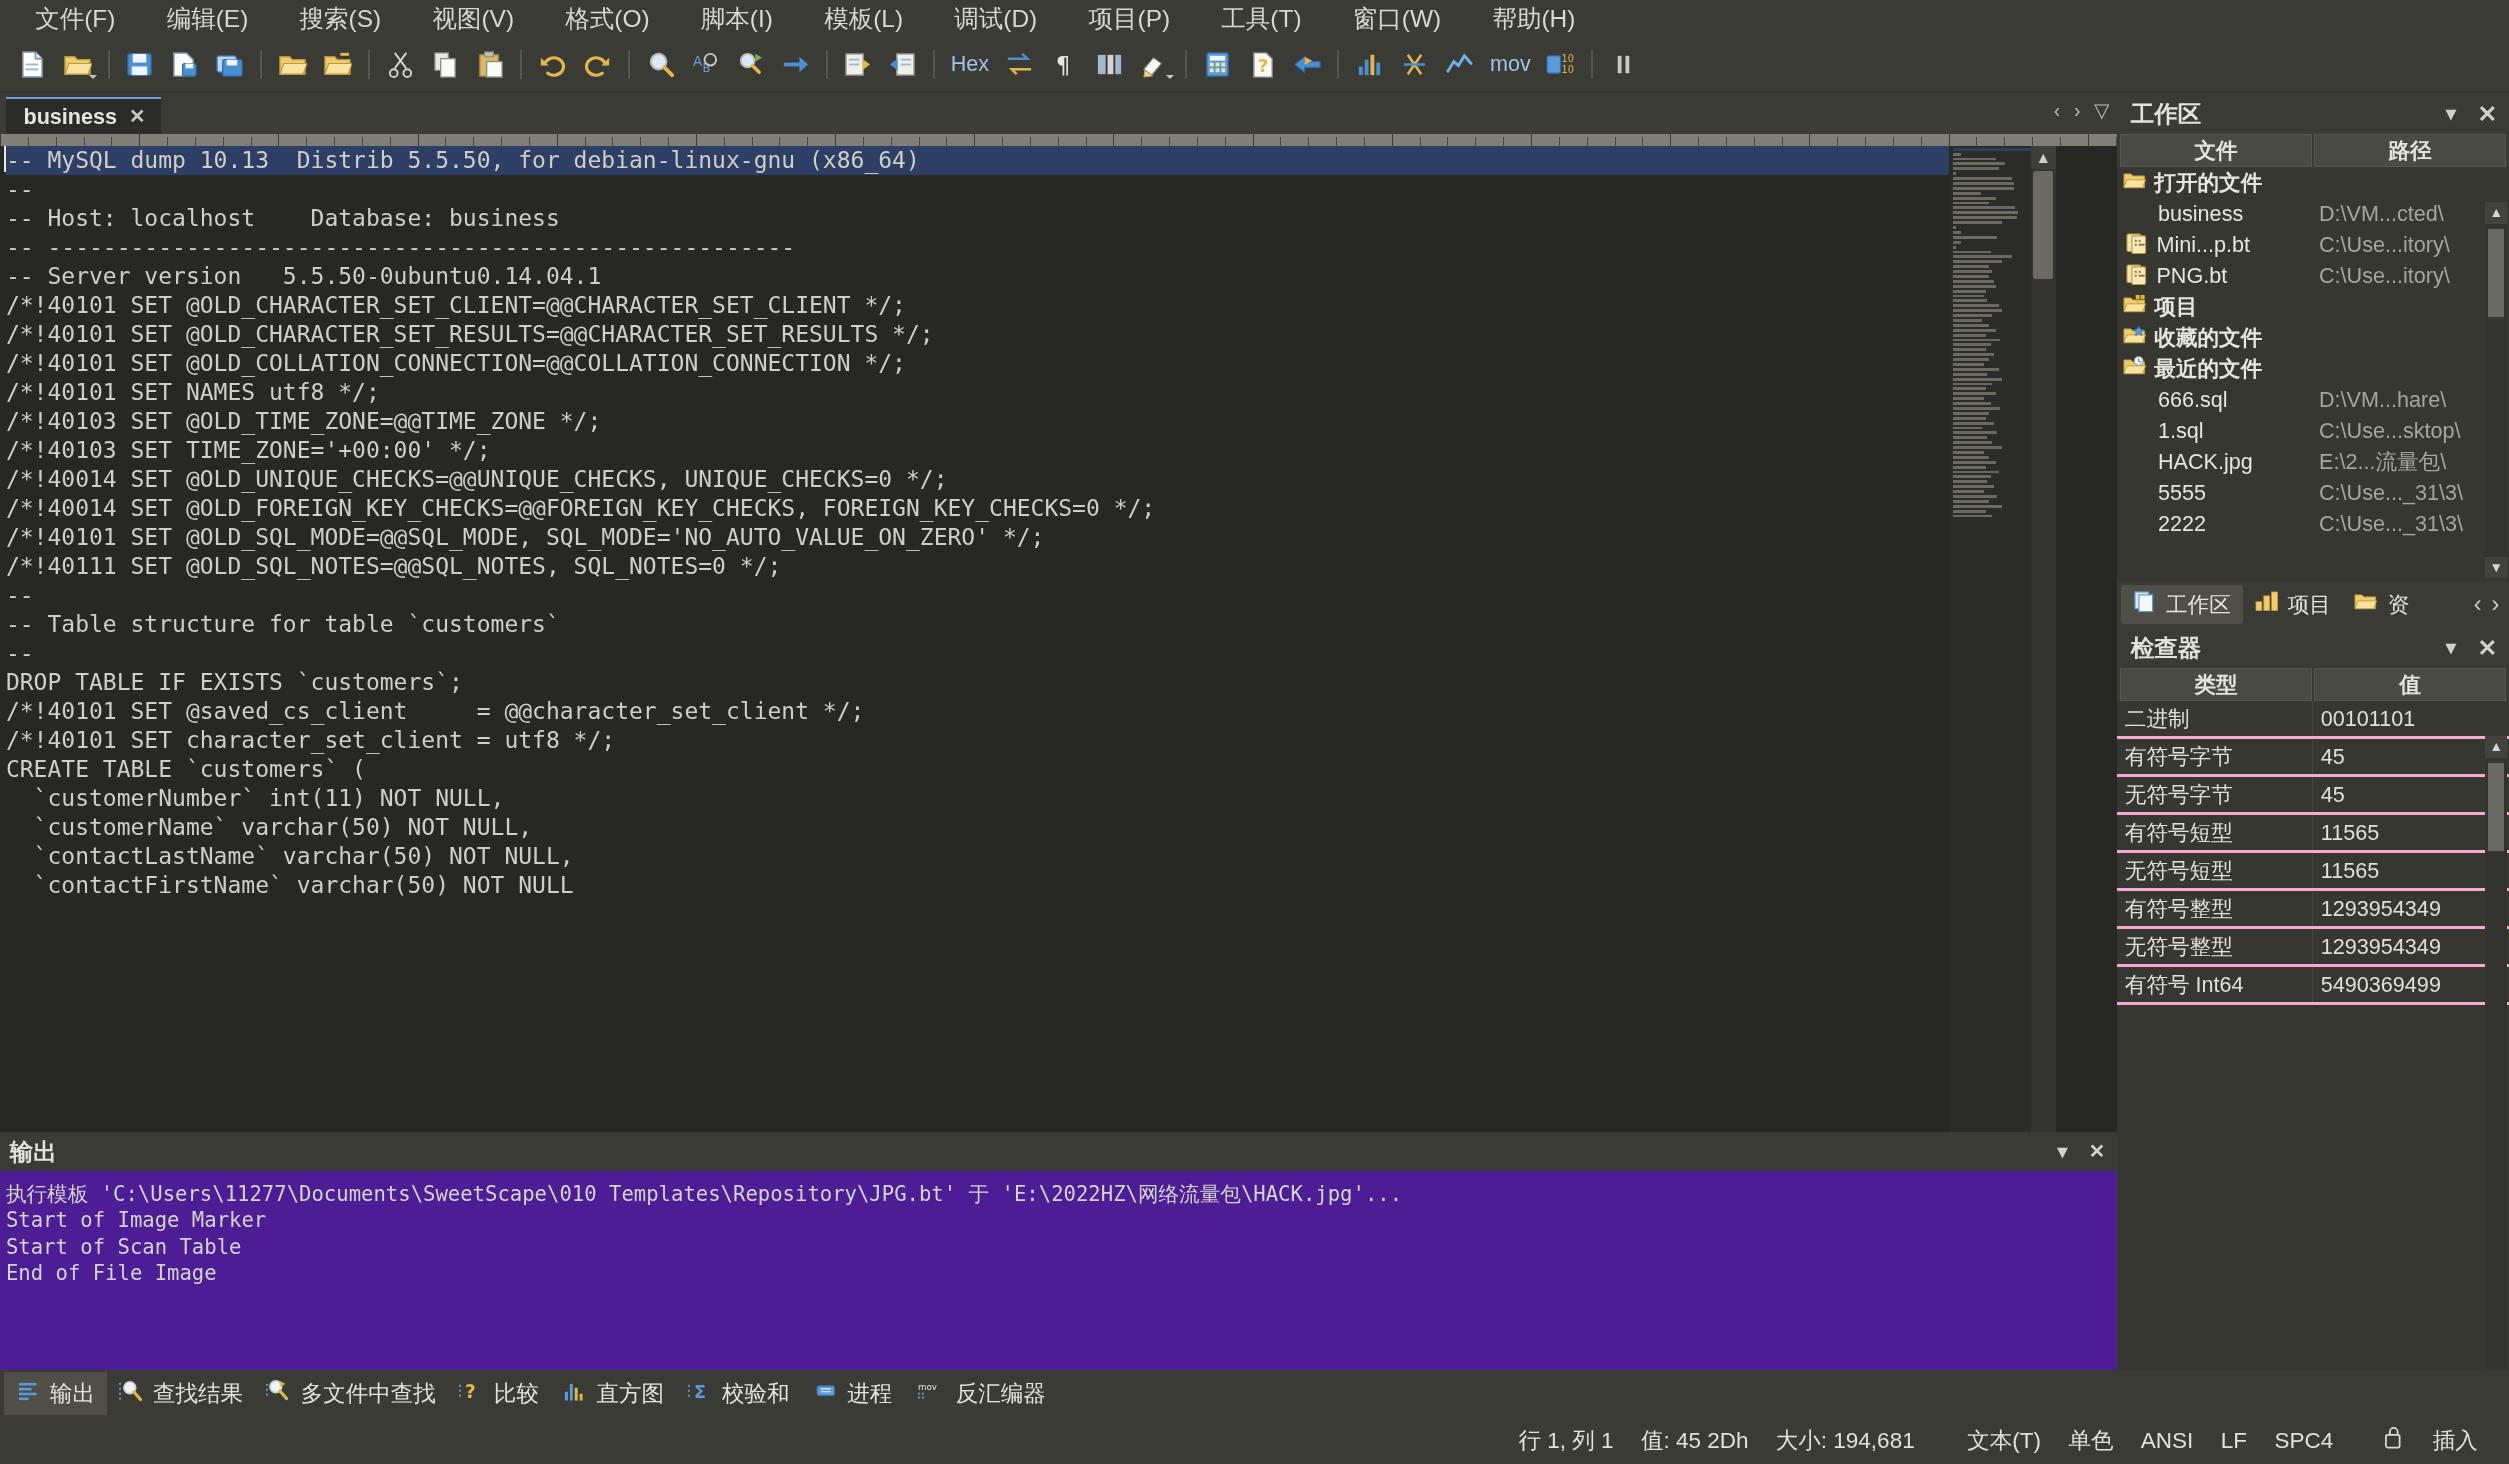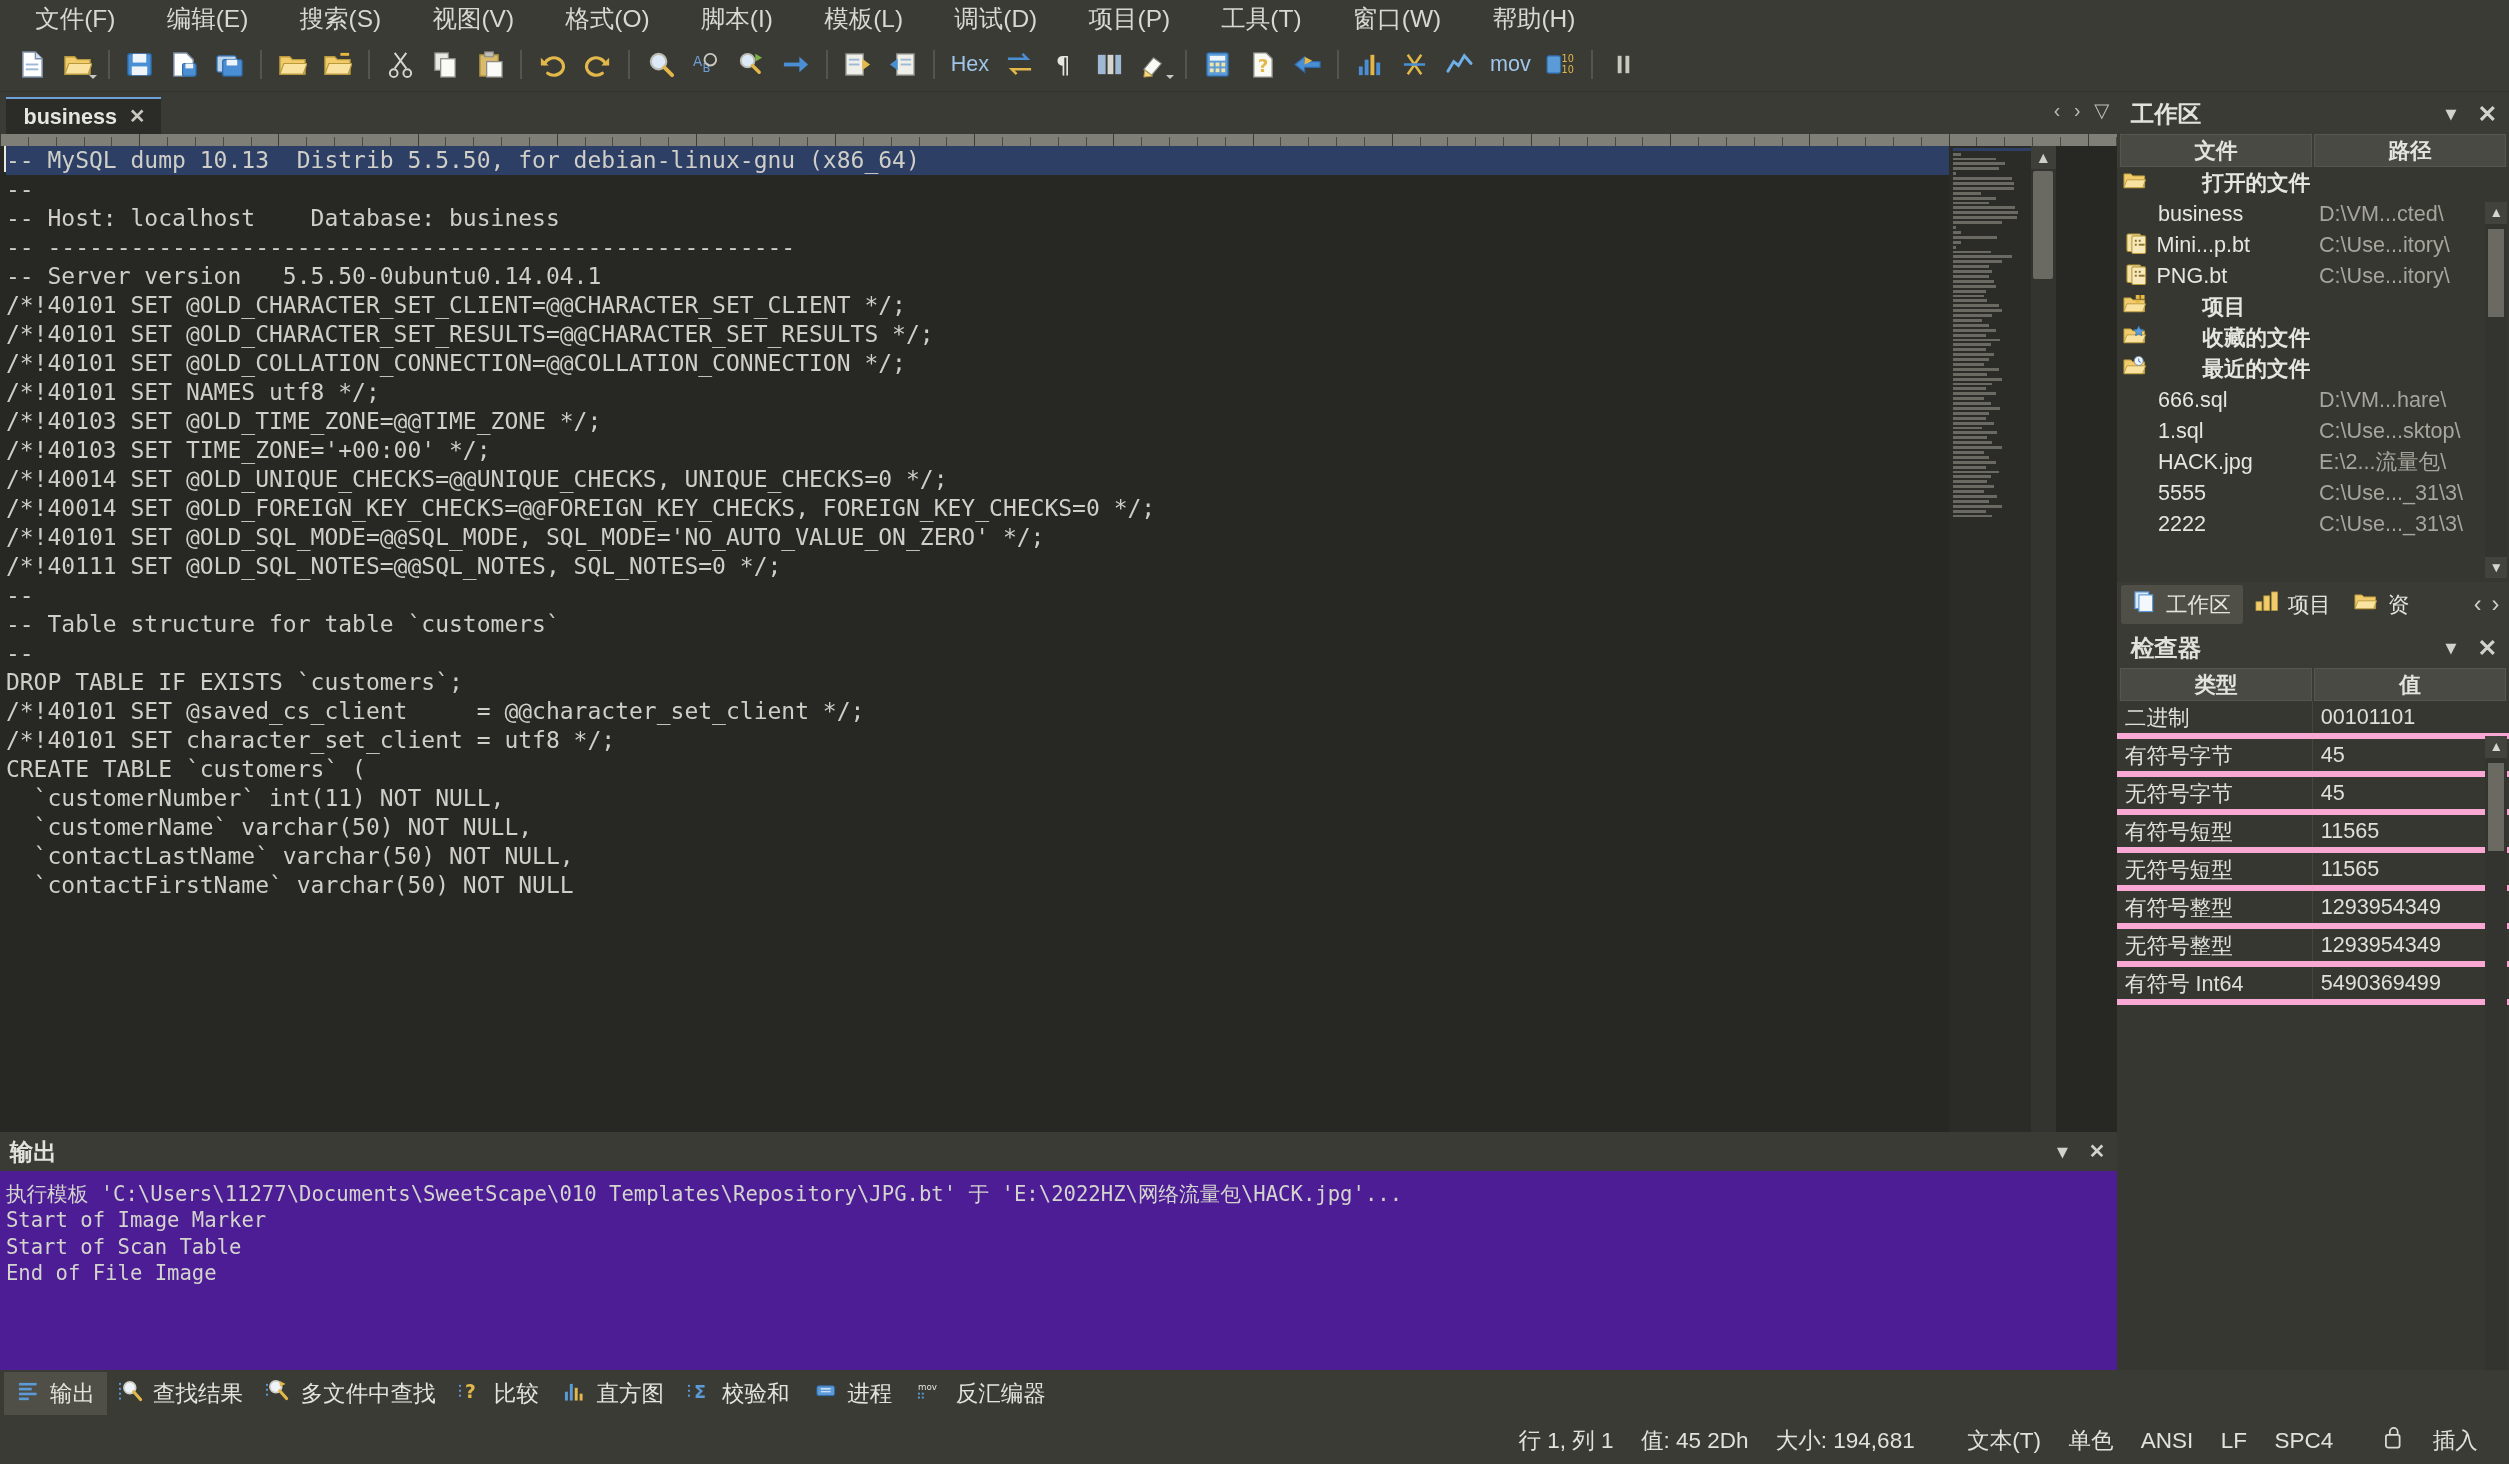--- a/index.html
+++ b/index.html
@@ -129,25 +129,25 @@
   .gridhdr { display:flex; height:33px; background:#3b3b36; padding:0 2px; }
   .gridhdr div {
     flex:1; background:#4a4a44; margin:0 1px; color:#e4e4de; font-size:21.6px;
     display:flex; align-items:center; justify-content:center; font-weight:bold;
     border:1px solid #56564f;
   }
   .gridbody { flex:1; background:#373732; overflow:hidden; position:relative; }
 
   .wsrow { display:flex; align-items:center; height:31px; padding-left:5.9px; gap:5.9px; }
   .wsrow .nm { color:#e6e6e0; font-size:21.6px; white-space:nowrap; }
-  .wsrow .nm.b { font-weight:bold;margin-left:48px; }
+  .wsrow .nm.b { font-weight:bold; }
   .wsrow .pt { position:absolute; left:202px; color:#a6a69e; font-size:21.6px; white-space:nowrap;}
   .wsrow.ind { padding-left:41px; }
 
-  .insrow { display:flex; height:38px; border-bottom:6px solid #f9a8d4; }
+  .insrow { display:flex; height:38px; border-bottom:3px solid #f9a8d4; }
   .insrow .t { width:50%; padding-left:7.8px; color:#e0e0da; font-size:21.6px; display:flex; align-items:center; border-right:1px solid #46463f;}
   .insrow .v { width:50%; padding-left:7.8px; color:#e0e0da; font-size:21.6px; display:flex; align-items:center;}
 
   .panel-tabs {
     height:45px; display:flex; align-items:center; background:#3b3b36; position:relative;
     padding-left:3.9px;
   }
   .ptab {
     display:flex; align-items:center; gap:7.8px; padding:0 11.8px; height:39px;
     color:#e4e4de; font-size:21.6px; white-space:nowrap; cursor:default;

